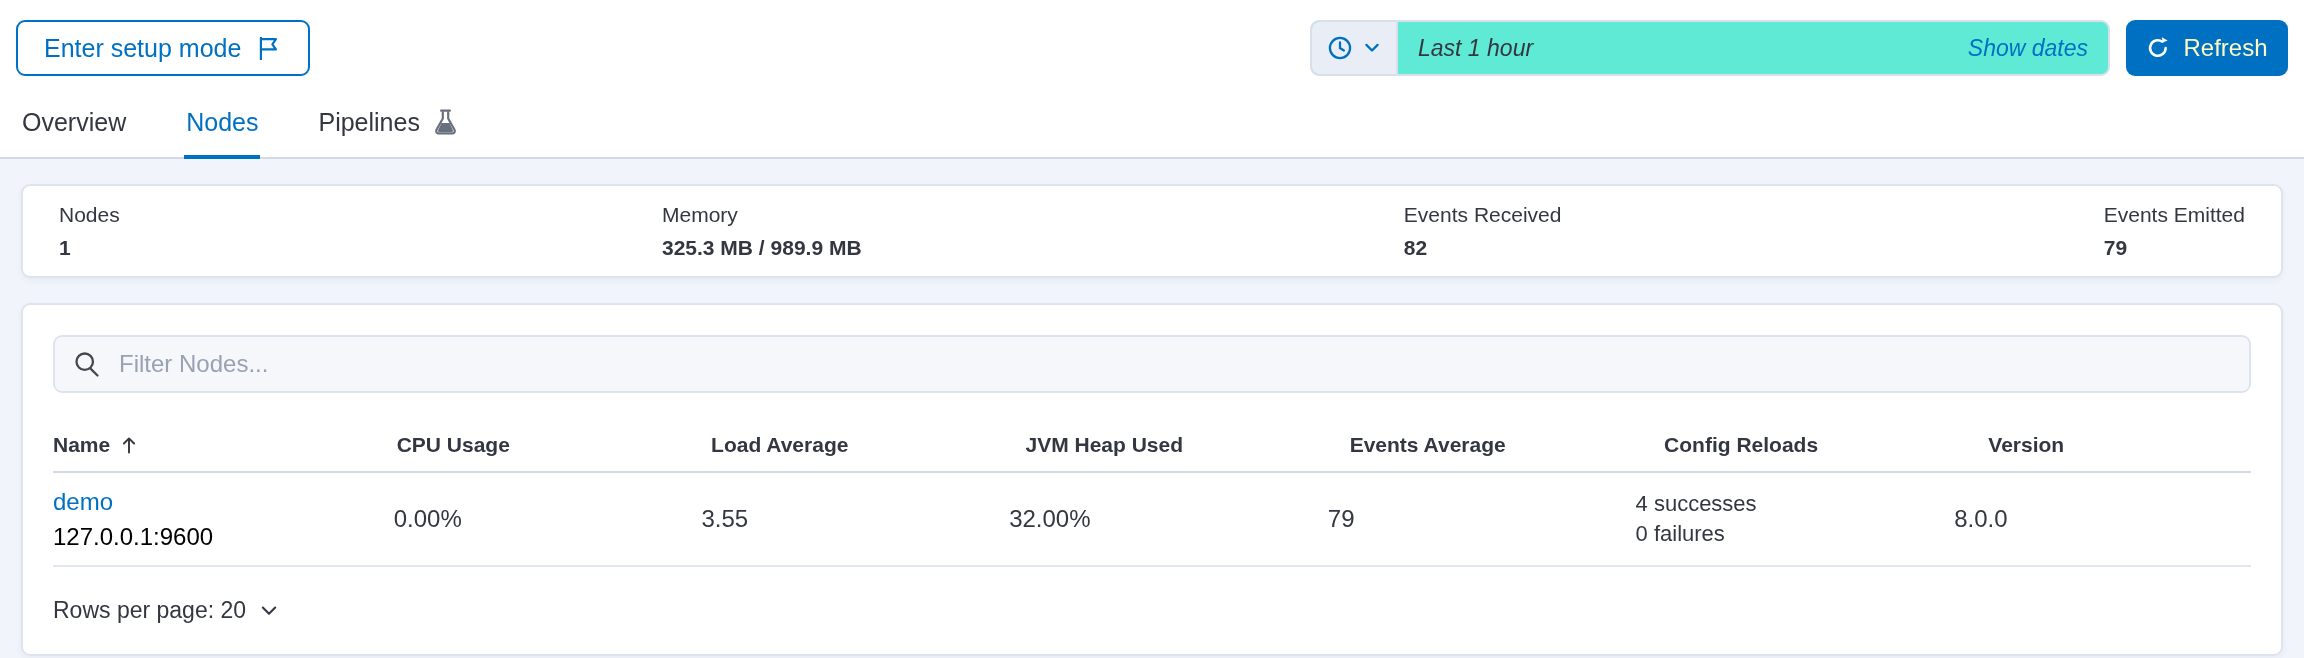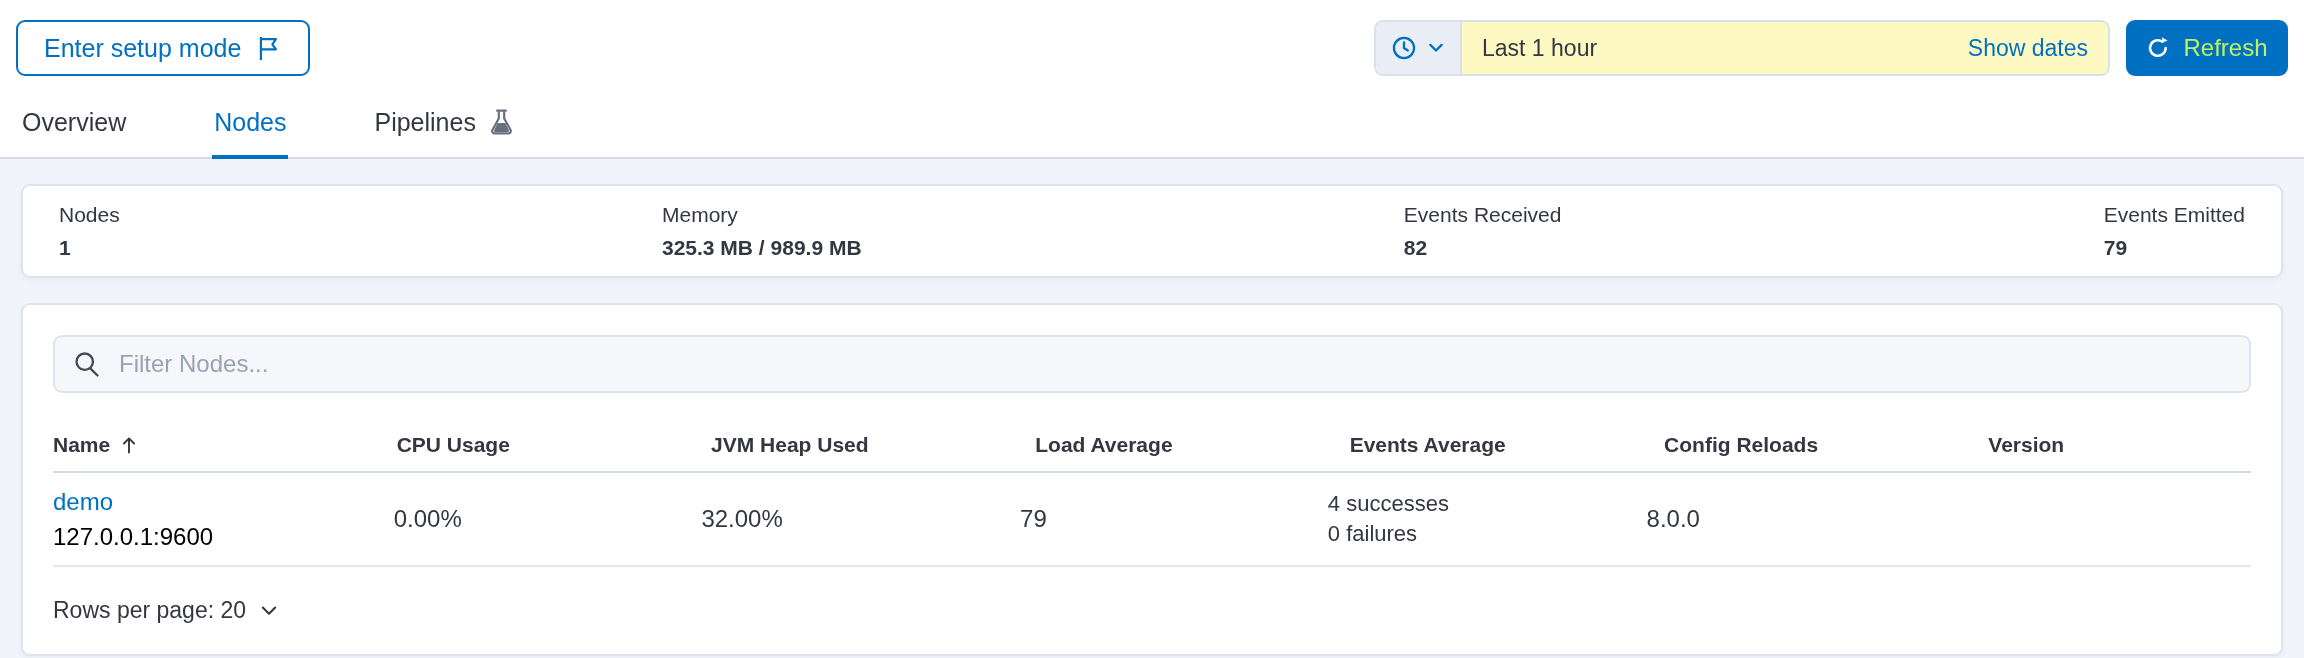--- a/index.html
+++ b/index.html
@@ -11,35 +11,35 @@
   }
   .header{background:#ffffff;padding-top:16px;}
   .header-top{display:flex;justify-content:space-between;align-items:center;padding:0 16px;height:64px;}
   .setup-btn{
     display:inline-flex;align-items:center;gap:14px;height:56px;padding:0 26px;
     border:2px solid #0071c2;border-radius:9px;background:#fff;color:#0071c2;
     font-size:25px;font-weight:500;cursor:pointer;font-family:inherit;
   }
   .header-right{display:flex;align-items:center;gap:16px;}
   .datepicker{
-    display:flex;align-items:stretch;width:736px;height:56px;box-sizing:border-box;
-    background:#fef9c3;border:2px solid #d9e0ec;border-radius:9px;overflow:hidden;
+    display:flex;align-items:stretch;width:800px;height:56px;box-sizing:border-box;
+    background:#5eead4;border:2px solid #d9e0ec;border-radius:9px;overflow:hidden;font-style:italic;
   }
   .quick-select{
     width:84px;display:flex;align-items:center;justify-content:center;gap:9px;
     background:#e9edf5;border-right:2px solid #d9e0ec;cursor:pointer;flex:none;
   }
   .date-text{flex:1;display:flex;align-items:center;padding:0 20px;font-size:23px;color:#343741;cursor:pointer;}
   .show-dates{display:flex;align-items:center;padding:0 20px;font-size:23px;font-weight:500;color:#0071c2;cursor:pointer;white-space:nowrap;}
   .refresh-btn{
     display:inline-flex;align-items:center;justify-content:center;gap:13px;
-    width:162px;height:56px;border:none;border-radius:9px;background:#0071c2;color:#bef264;
+    width:162px;height:56px;border:none;border-radius:9px;background:#0071c2;color:#fef9c3;
     font-size:24px;font-weight:500;cursor:pointer;font-family:inherit;
   }
-  .tabs{display:flex;gap:84px;padding:0 20px;margin-top:10px;border-bottom:2px solid #d3dae6;}
+  .tabs{display:flex;gap:56px;padding:0 20px;margin-top:10px;border-bottom:2px solid #d3dae6;}
   .tab{
     display:flex;align-items:center;gap:12px;padding:18px 2px;font-size:25px;font-weight:500;
     color:#343741;cursor:pointer;border-bottom:4px solid transparent;margin-bottom:-2px;
   }
   .tab.active{color:#0071c2;border-bottom-color:#0071c2;}
   .content{padding:25px 21px 0;}
   .panel{
     background:#fff;border:2px solid #dee4ef;border-radius:9px;
     box-shadow:0 3px 6px rgba(55,75,110,0.05);
   }
@@ -180,33 +180,34 @@
       <div class="thead">
         <div class="th col-name">
           <span>Name</span>
           <span class="icon">
             <svg width="22" height="22" viewBox="0 0 16 16" fill="none" stroke="#343741" stroke-width="1.4">
               <path d="M8 13.5V3.2M4.3 6.9L8 3.2l3.7 3.7" stroke-linecap="round" stroke-linejoin="round"></path>
             </svg>
           </span>
         </div>
         <div class="th col-cpu">CPU Usage</div>
+        <div class="th col-load">Load Average</div>
         <div class="th col-jvm">JVM Heap Used</div>
-        <div class="th col-load">Load Average</div>
         <div class="th col-events">Events Average</div>
         <div class="th col-config">Config Reloads</div>
         <div class="th col-version">Version</div>
       </div>
 
       <div class="trow">
         <div class="td col-name">
           <a class="node-link" href="#">demo</a>
           <div class="node-addr">127.0.0.1:9600</div>
         </div>
         <div class="td col-cpu">0.00%</div>
+        <div class="td col-load">3.55</div>
         <div class="td col-jvm">32.00%</div>
         <div class="td col-events">79</div>
         <div class="td col-config">
           <div class="config-line">4 successes</div>
           <div class="config-line">0 failures</div>
         </div>
         <div class="td col-version">8.0.0</div>
       </div>
     </div>
 

